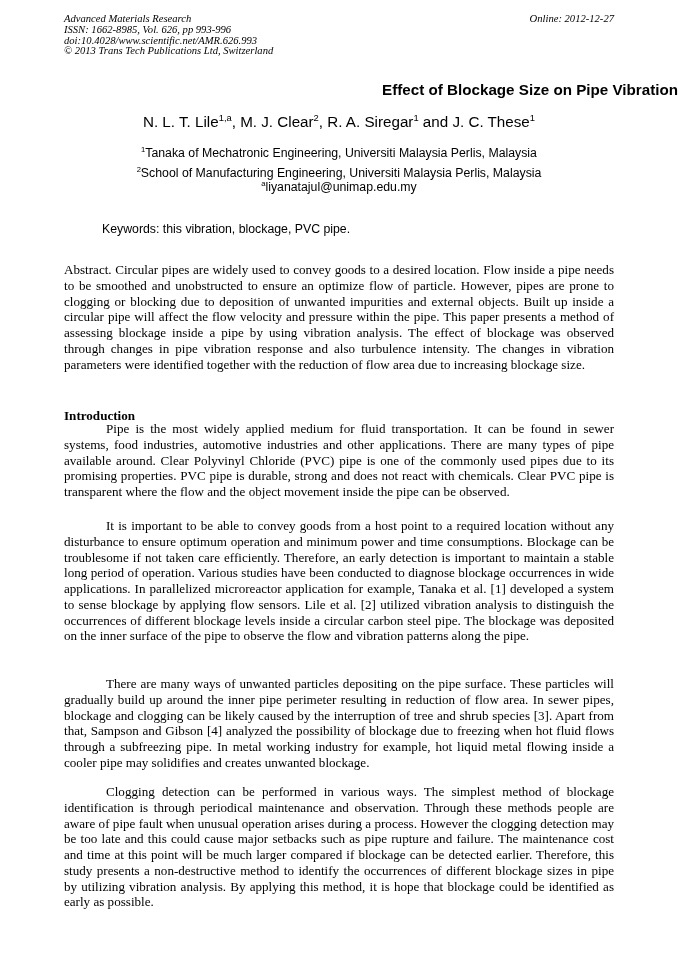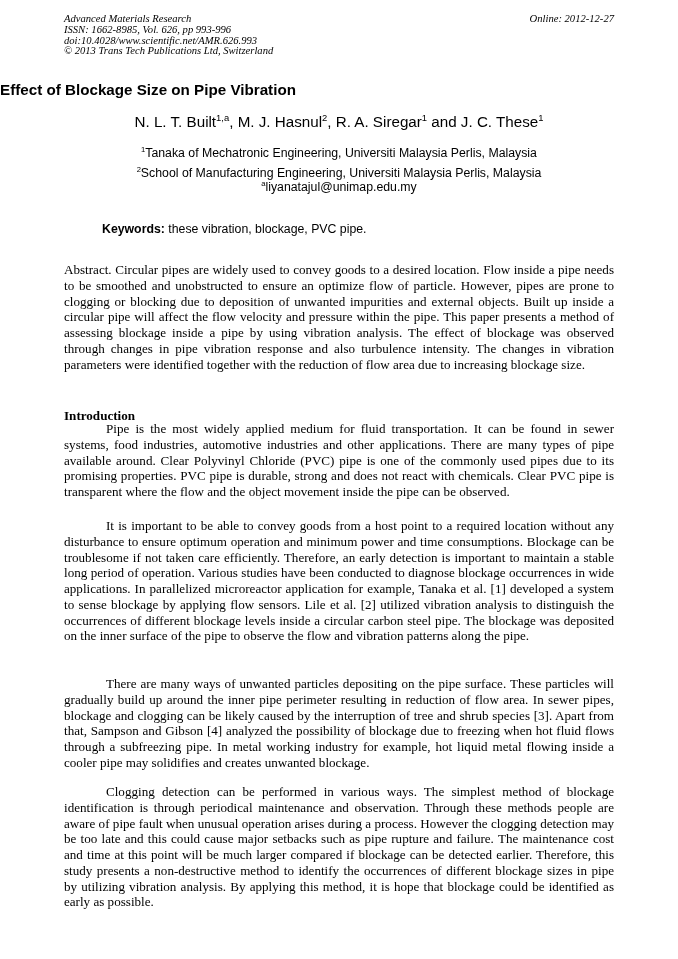--- a/index.html
+++ b/index.html
@@ -12,37 +12,37 @@
       font-family: "Liberation Serif", serif; font-style: italic;
       font-size: 10.6px; line-height: 10.8px;
     }
     .header-right {
       position: absolute; right: 64px; top: 14px;
       font-family: "Liberation Serif", serif; font-style: italic;
       font-size: 10.6px; line-height: 10.8px; text-align: right;
     }
     .header-left div { white-space: nowrap; }
     .title {
-      position: absolute; left: 0; right: 0; top: 81px; text-align: left;
+      position: absolute; left: 0; right: 0; top: 81px; text-align: right;
       font-family: "Liberation Sans", sans-serif; font-weight: bold; font-size: 15.2px;
     }
     .authors {
       position: absolute; left: 0; right: 0; top: 113px; text-align: center;
       font-family: "Liberation Sans", sans-serif; font-size: 15.2px;
     }
     .authors sup, .affil sup { font-size: 0.62em; vertical-align: 0.6em; line-height: 0; }
     .affil {
       position: absolute; left: 0; right: 0; text-align: center;
       font-family: "Liberation Sans", sans-serif; font-size: 12.3px;
     }
     .keywords {
       position: absolute; left: 64px; top: 222px;
       font-family: "Liberation Sans", sans-serif; font-size: 12.3px;
     }
-    .keywords b { font-weight: bold; padding-left: 38px; }
+    .keywords b { font-weight: normal; padding-left: 38px; }
     .para {
       position: absolute; left: 64px; width: 550px;
       font-family: "Liberation Serif", serif; font-size: 13.1px; line-height: 15.75px;
       text-align: justify;
     }
     .para.indent { text-indent: 42px; }
     .para b { font-weight: normal; }
     .section-heading {
       position: absolute; left: 64px; top: 408px;
       font-family: "Liberation Serif", serif; font-weight: bold; font-size: 13.1px;
@@ -55,35 +55,35 @@
   <div>Advanced Materials Research</div>
   <div>ISSN: 1662-8985, Vol. 626, pp 993-996</div>
   <div>doi:10.4028/www.scientific.net/AMR.626.993</div>
   <div>© 2013 Trans Tech Publications Ltd, Switzerland</div>
 </div>
 <div class="header-right">Online: 2012-12-27</div>
 
 <div class="title">Effect of Blockage Size on Pipe Vibration</div>
 
 <div class="authors">
-  <span>N. L. T. Built</span><sup>1,a</sup><span>, </span><span>M. J. Hasnul</span><sup>2</sup><span>, </span><span>R. A. Siregar</span><sup>1</sup><span> and </span><span>J. C. These</span><sup>1</sup>
+  <span>N. L. T. Lile</span><sup>1,a</sup><span>, </span><span>M. J. Clear</span><sup>2</sup><span>, </span><span>R. A. Siregar</span><sup>1</sup><span> and </span><span>J. C. These</span><sup>1</sup>
 </div>
 
 <div class="affil" style="top:146px;">
   <sup>1</sup><span>Tanaka of Mechatronic Engineering, Universiti Malaysia Perlis, Malaysia</span>
 </div>
 <div class="affil" style="top:166px;">
   <sup>2</sup><span>School of Manufacturing Engineering, Universiti Malaysia Perlis, Malaysia</span>
 </div>
 <div class="affil" style="top:180px;">
   <sup>a</sup><span>liyanatajul@unimap.edu.my</span>
 </div>
 
 <div class="keywords">
-  <b>Keywords:</b><span> these vibration, blockage, PVC pipe.</span>
+  <b>Keywords:</b><span> this vibration, blockage, PVC pipe.</span>
 </div>
 
 <div class="para" style="top:262px;">
   <b>Abstract.</b><span> Circular pipes are widely used to convey goods to a desired location. Flow inside a pipe needs to be smoothed and unobstructed to ensure an optimize flow of particle. However, pipes are prone to clogging or blocking due to deposition of unwanted impurities and external objects.  Built up inside a circular pipe will affect the flow velocity and pressure within the pipe. This paper presents a method of assessing blockage inside a pipe by using vibration analysis. The effect of blockage was observed through changes in pipe vibration response and also turbulence intensity. The changes in vibration parameters were identified together with the reduction of flow area due to increasing blockage size.</span>
 </div>
 
 <div class="section-heading">Introduction</div>
 
 <div class="para indent" style="top:421px;">Pipe is the most widely applied medium for fluid transportation. It can be found in sewer systems, food industries, automotive industries and other applications. There are many types of pipe available around. Clear Polyvinyl Chloride (PVC) pipe is one of the commonly used pipes due to its promising properties. PVC pipe is durable, strong and does not react with chemicals. Clear PVC pipe is transparent where the flow and the object movement inside the pipe can be observed.</div>
 <div class="para indent" style="top:518px;">It is important to be able to convey goods from a host point to a required location without any disturbance to ensure optimum operation and minimum power and time consumptions.  Blockage can be troublesome if not taken care efficiently. Therefore, an early detection is important to maintain a stable long period of operation. Various studies have been conducted to diagnose blockage occurrences in wide applications. In parallelized microreactor application for example, Tanaka et al. [1] developed a system to sense blockage by applying flow sensors. Lile et al. [2] utilized vibration analysis to distinguish the occurrences of different blockage levels inside a circular carbon steel pipe. The blockage was deposited on the inner surface of the pipe to observe the flow and vibration patterns along the pipe.</div>

